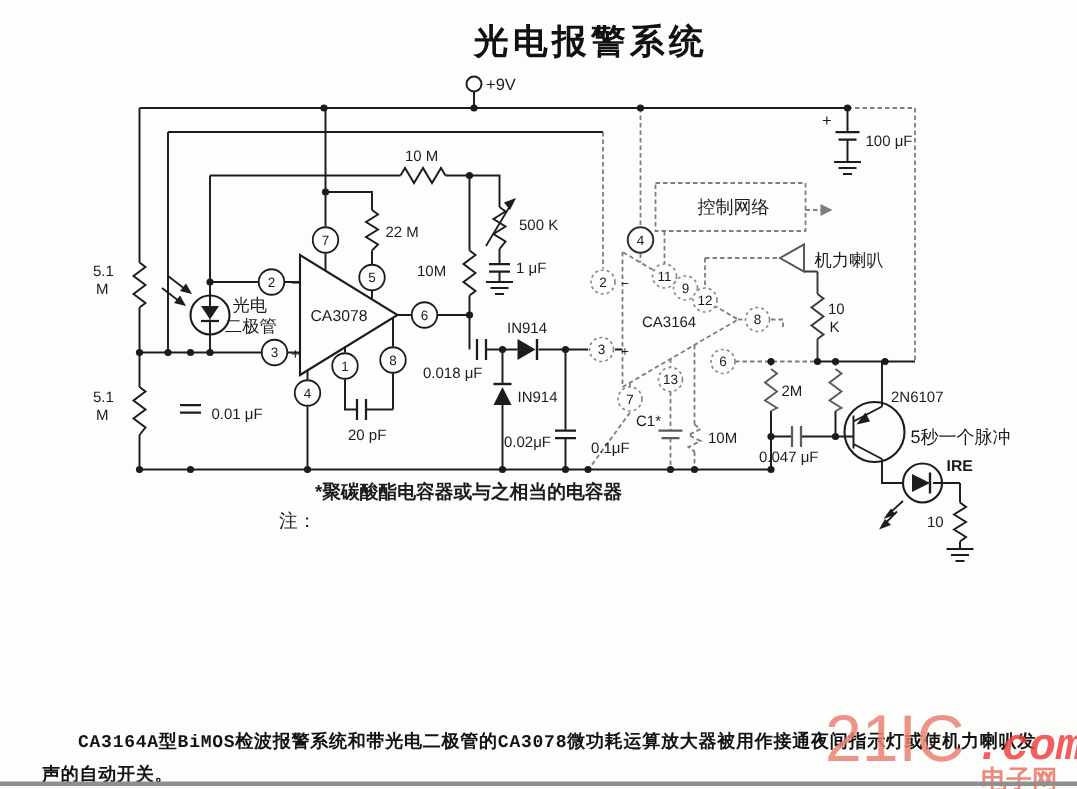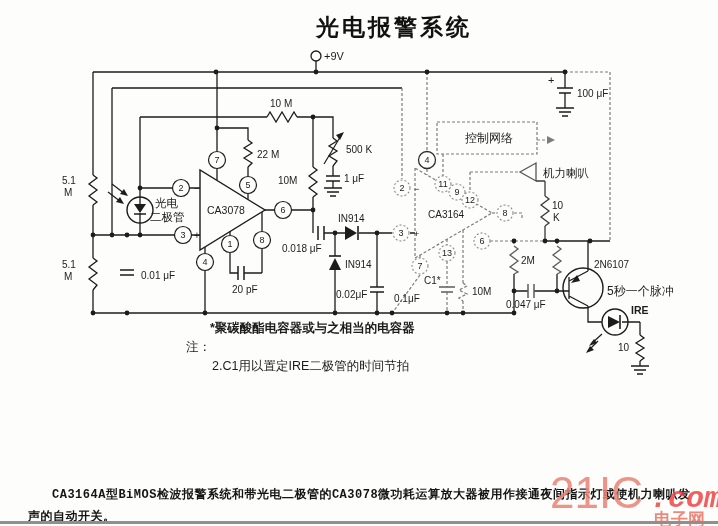--- a/index.html
+++ b/index.html
@@ -303,21 +303,20 @@
       <text x="594" y="268">2N6107</text>
       <text x="607" y="295" font-size="12">5秒一个脉冲</text>
       <text x="631" y="314" font-size="10.5" font-weight="bold">IRE</text>
       <text x="618" y="351">10</text>
     </g>
   </svg>
 
   <div class="notes abs">
     <div class="n-star">*聚碳酸酯电容器或与之相当的电容器</div>
     <div>注：</div>
-    <div class="n-item">2.C1用以置定IRE二极管的时间节拍</div>
   </div>
 
   <p id="caption" class="abs">CA3164A型BiMOS检波报警系统和带光电二极管的CA3078微功耗运算放大器被用作接通夜间指示灯或使机力喇叭发声的自动开关。</p>
 
   <div id="watermark" class="abs">
     <span id="wm-brand">21IC</span>
     <span id="wm-tag">电子网</span>
     <span id="wm-suffix">.com</span>
   </div>
 

